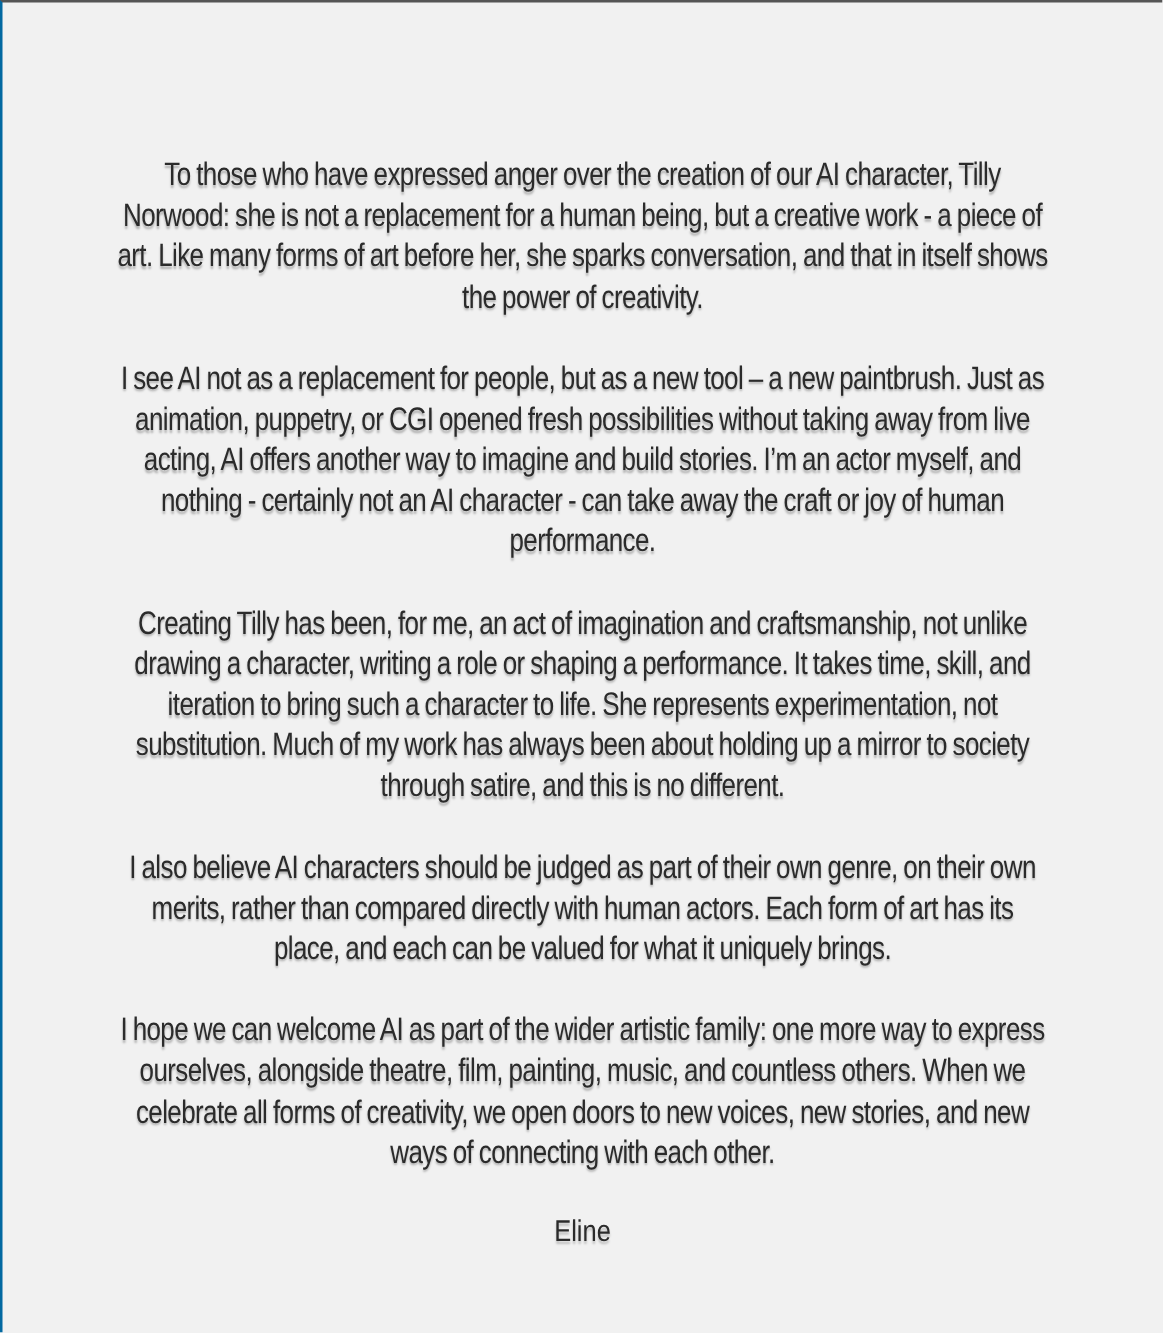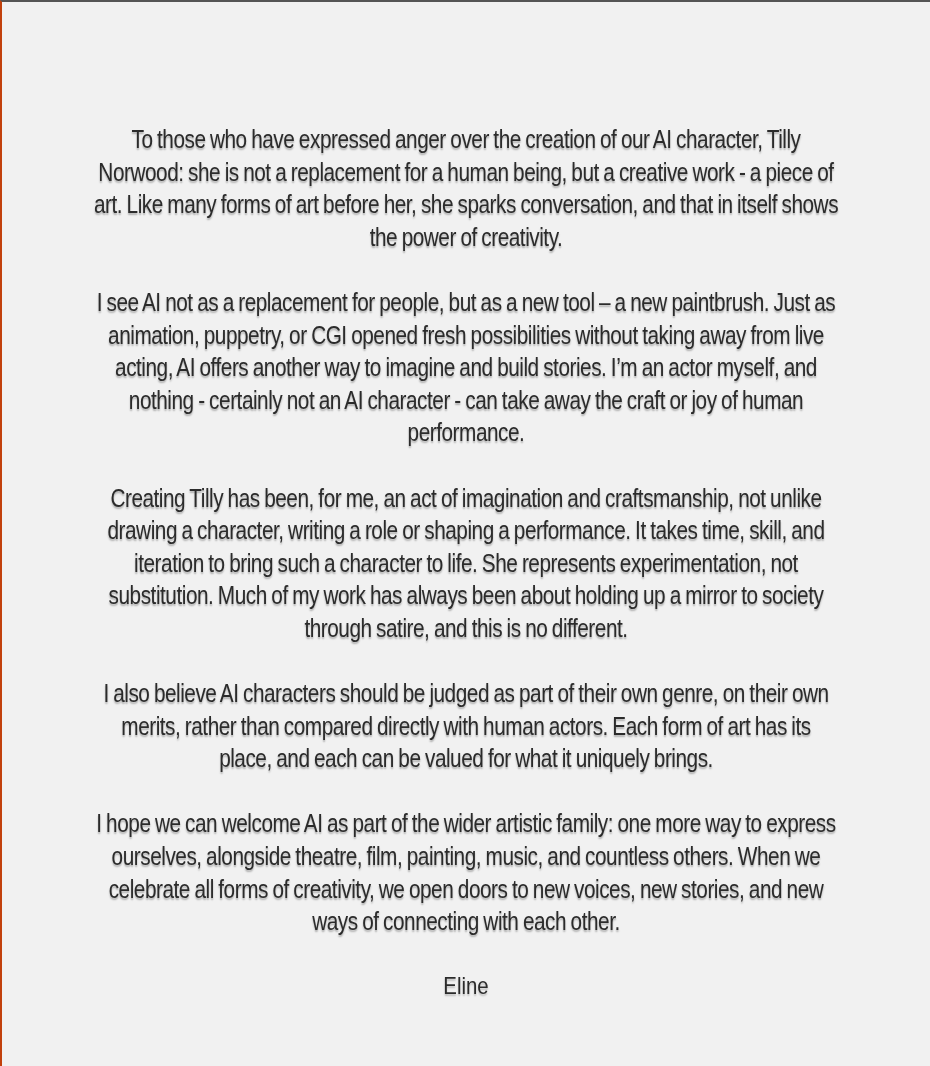--- a/index.html
+++ b/index.html
@@ -11,21 +11,21 @@
       height: 1066px;
       overflow: hidden;
       background: #f1f1f1;
     }
     .frame {
       position: relative;
       width: 930px;
       height: 1066px;
       box-sizing: border-box;
       border-top: 2px solid #555555;
-      border-left: 2px solid #c2410c;
+      border-left: 2px solid #0369a1;
       background: #f1f1f1;
     }
     .letter {
       position: absolute;
       left: 0;
       top: 121px;
       width: 928px;
       text-align: center;
       color: #2b2b2b;
     }

